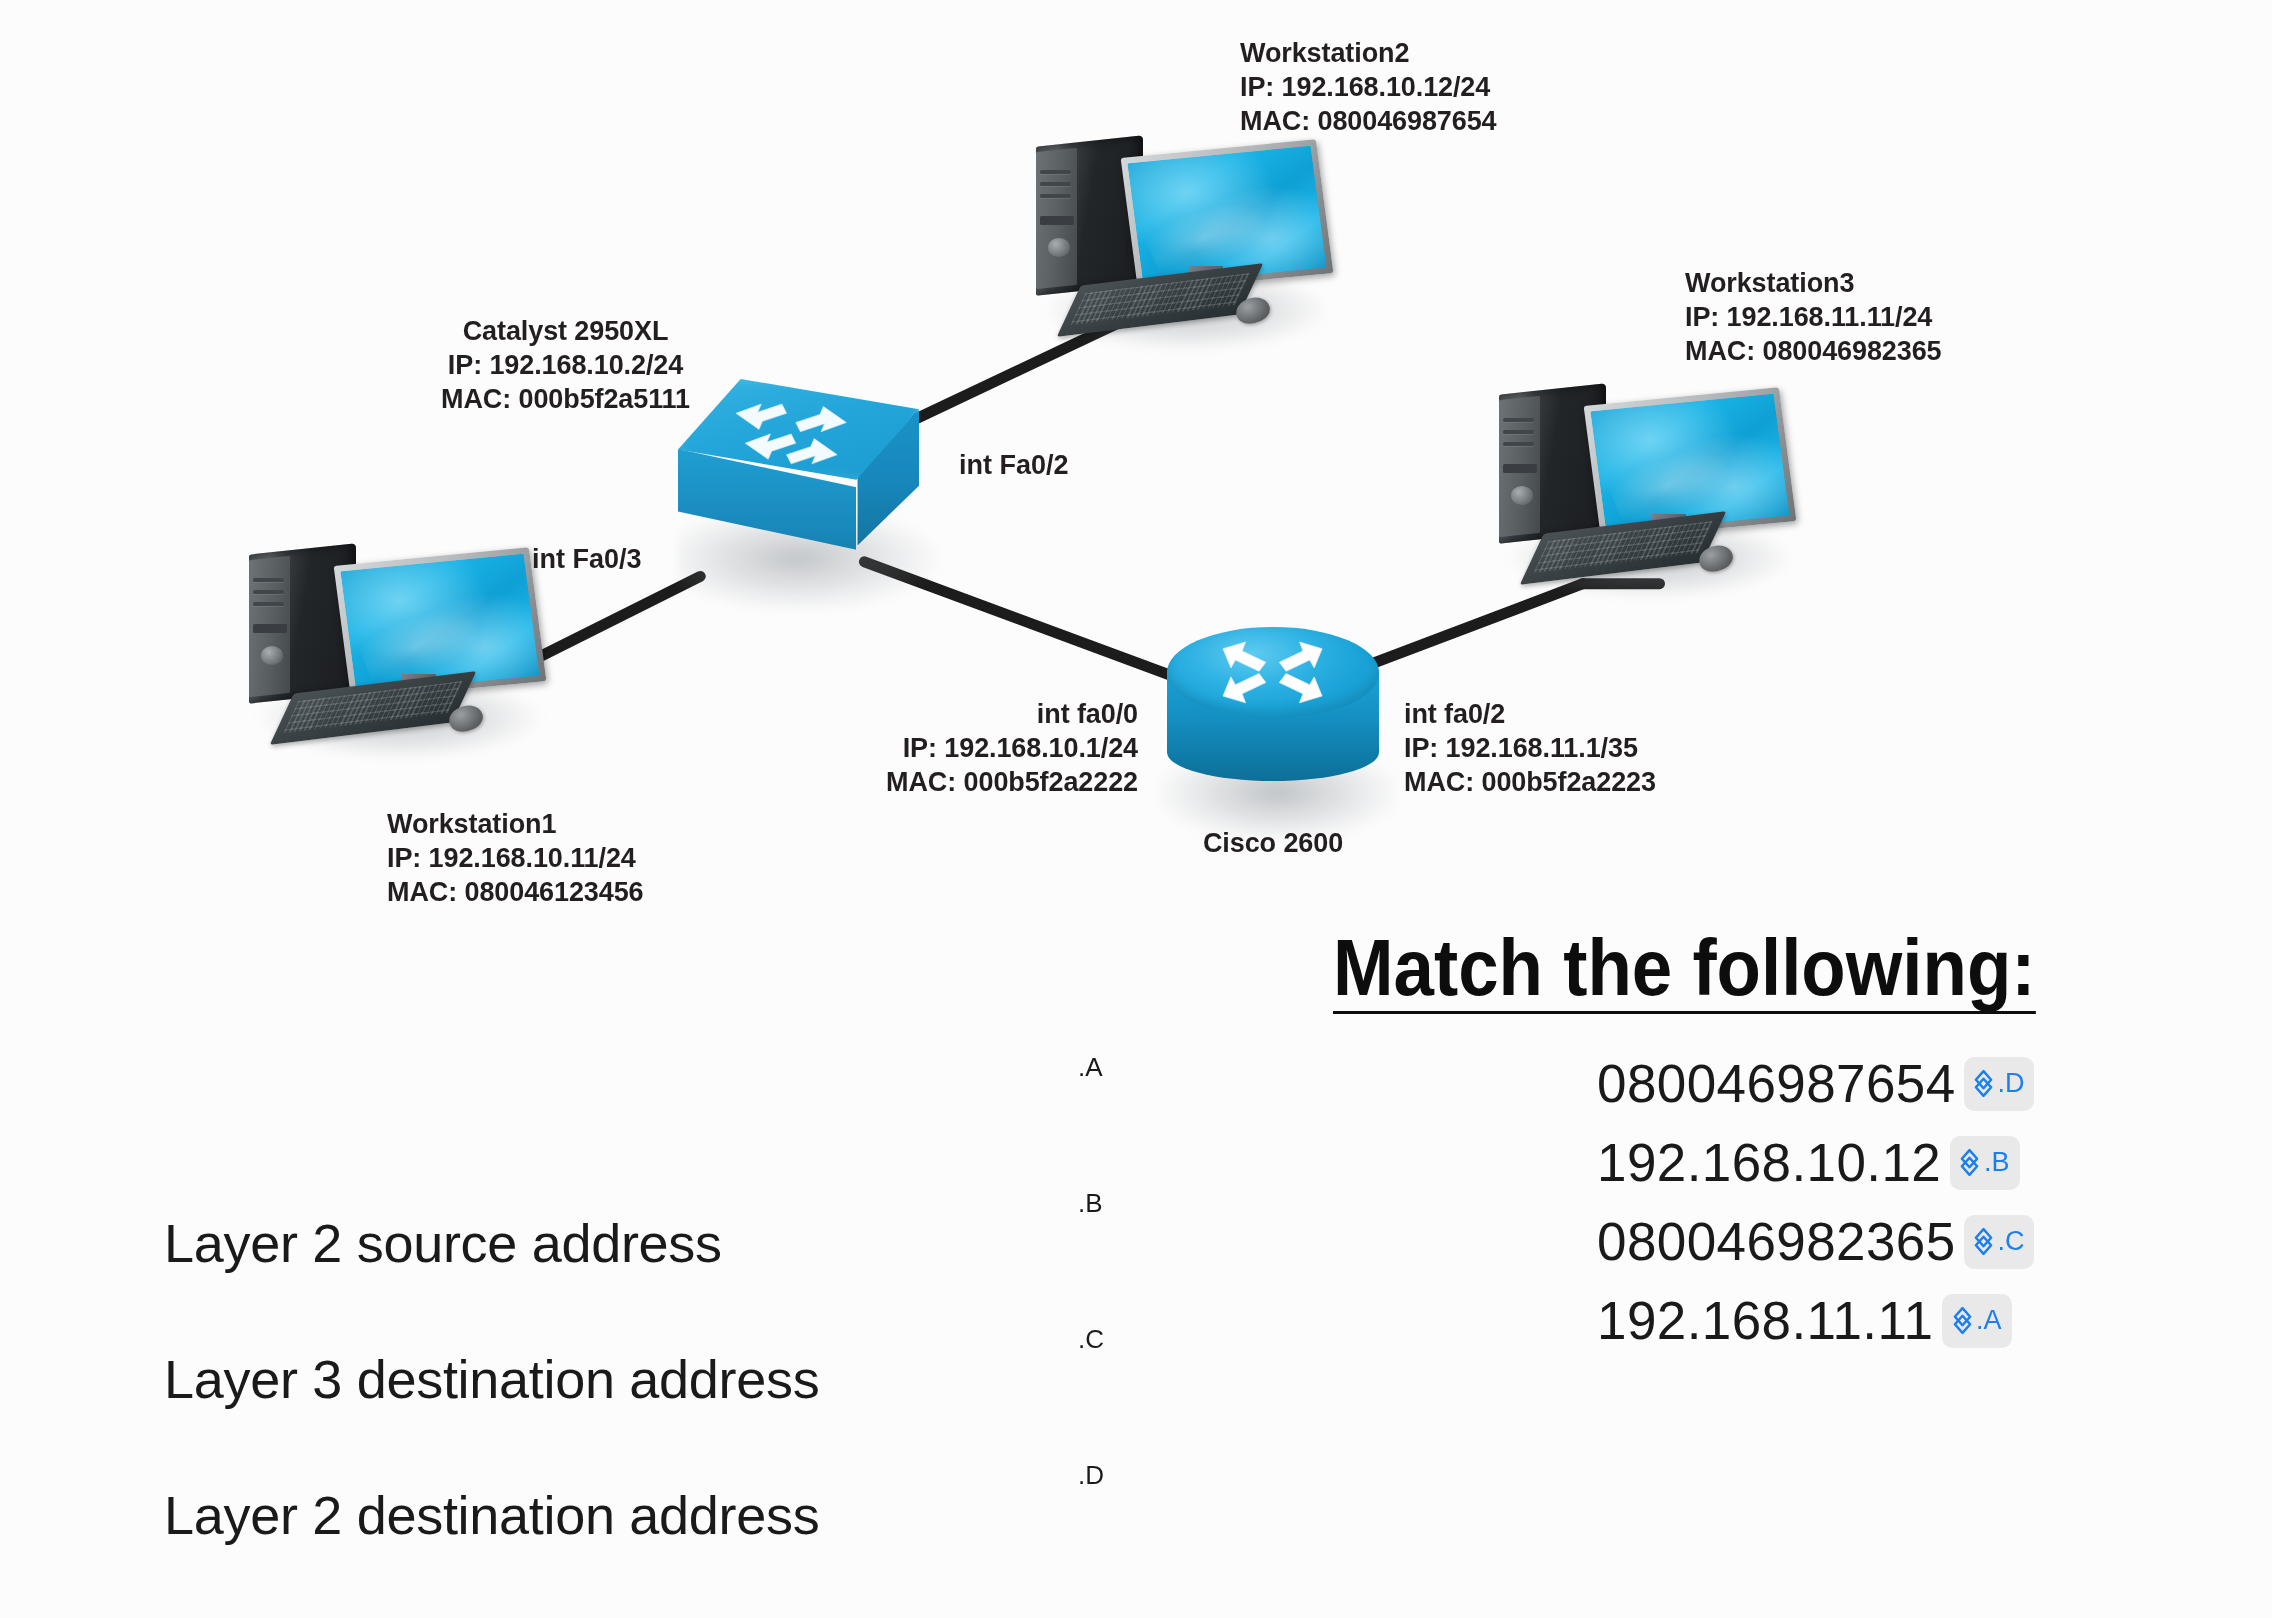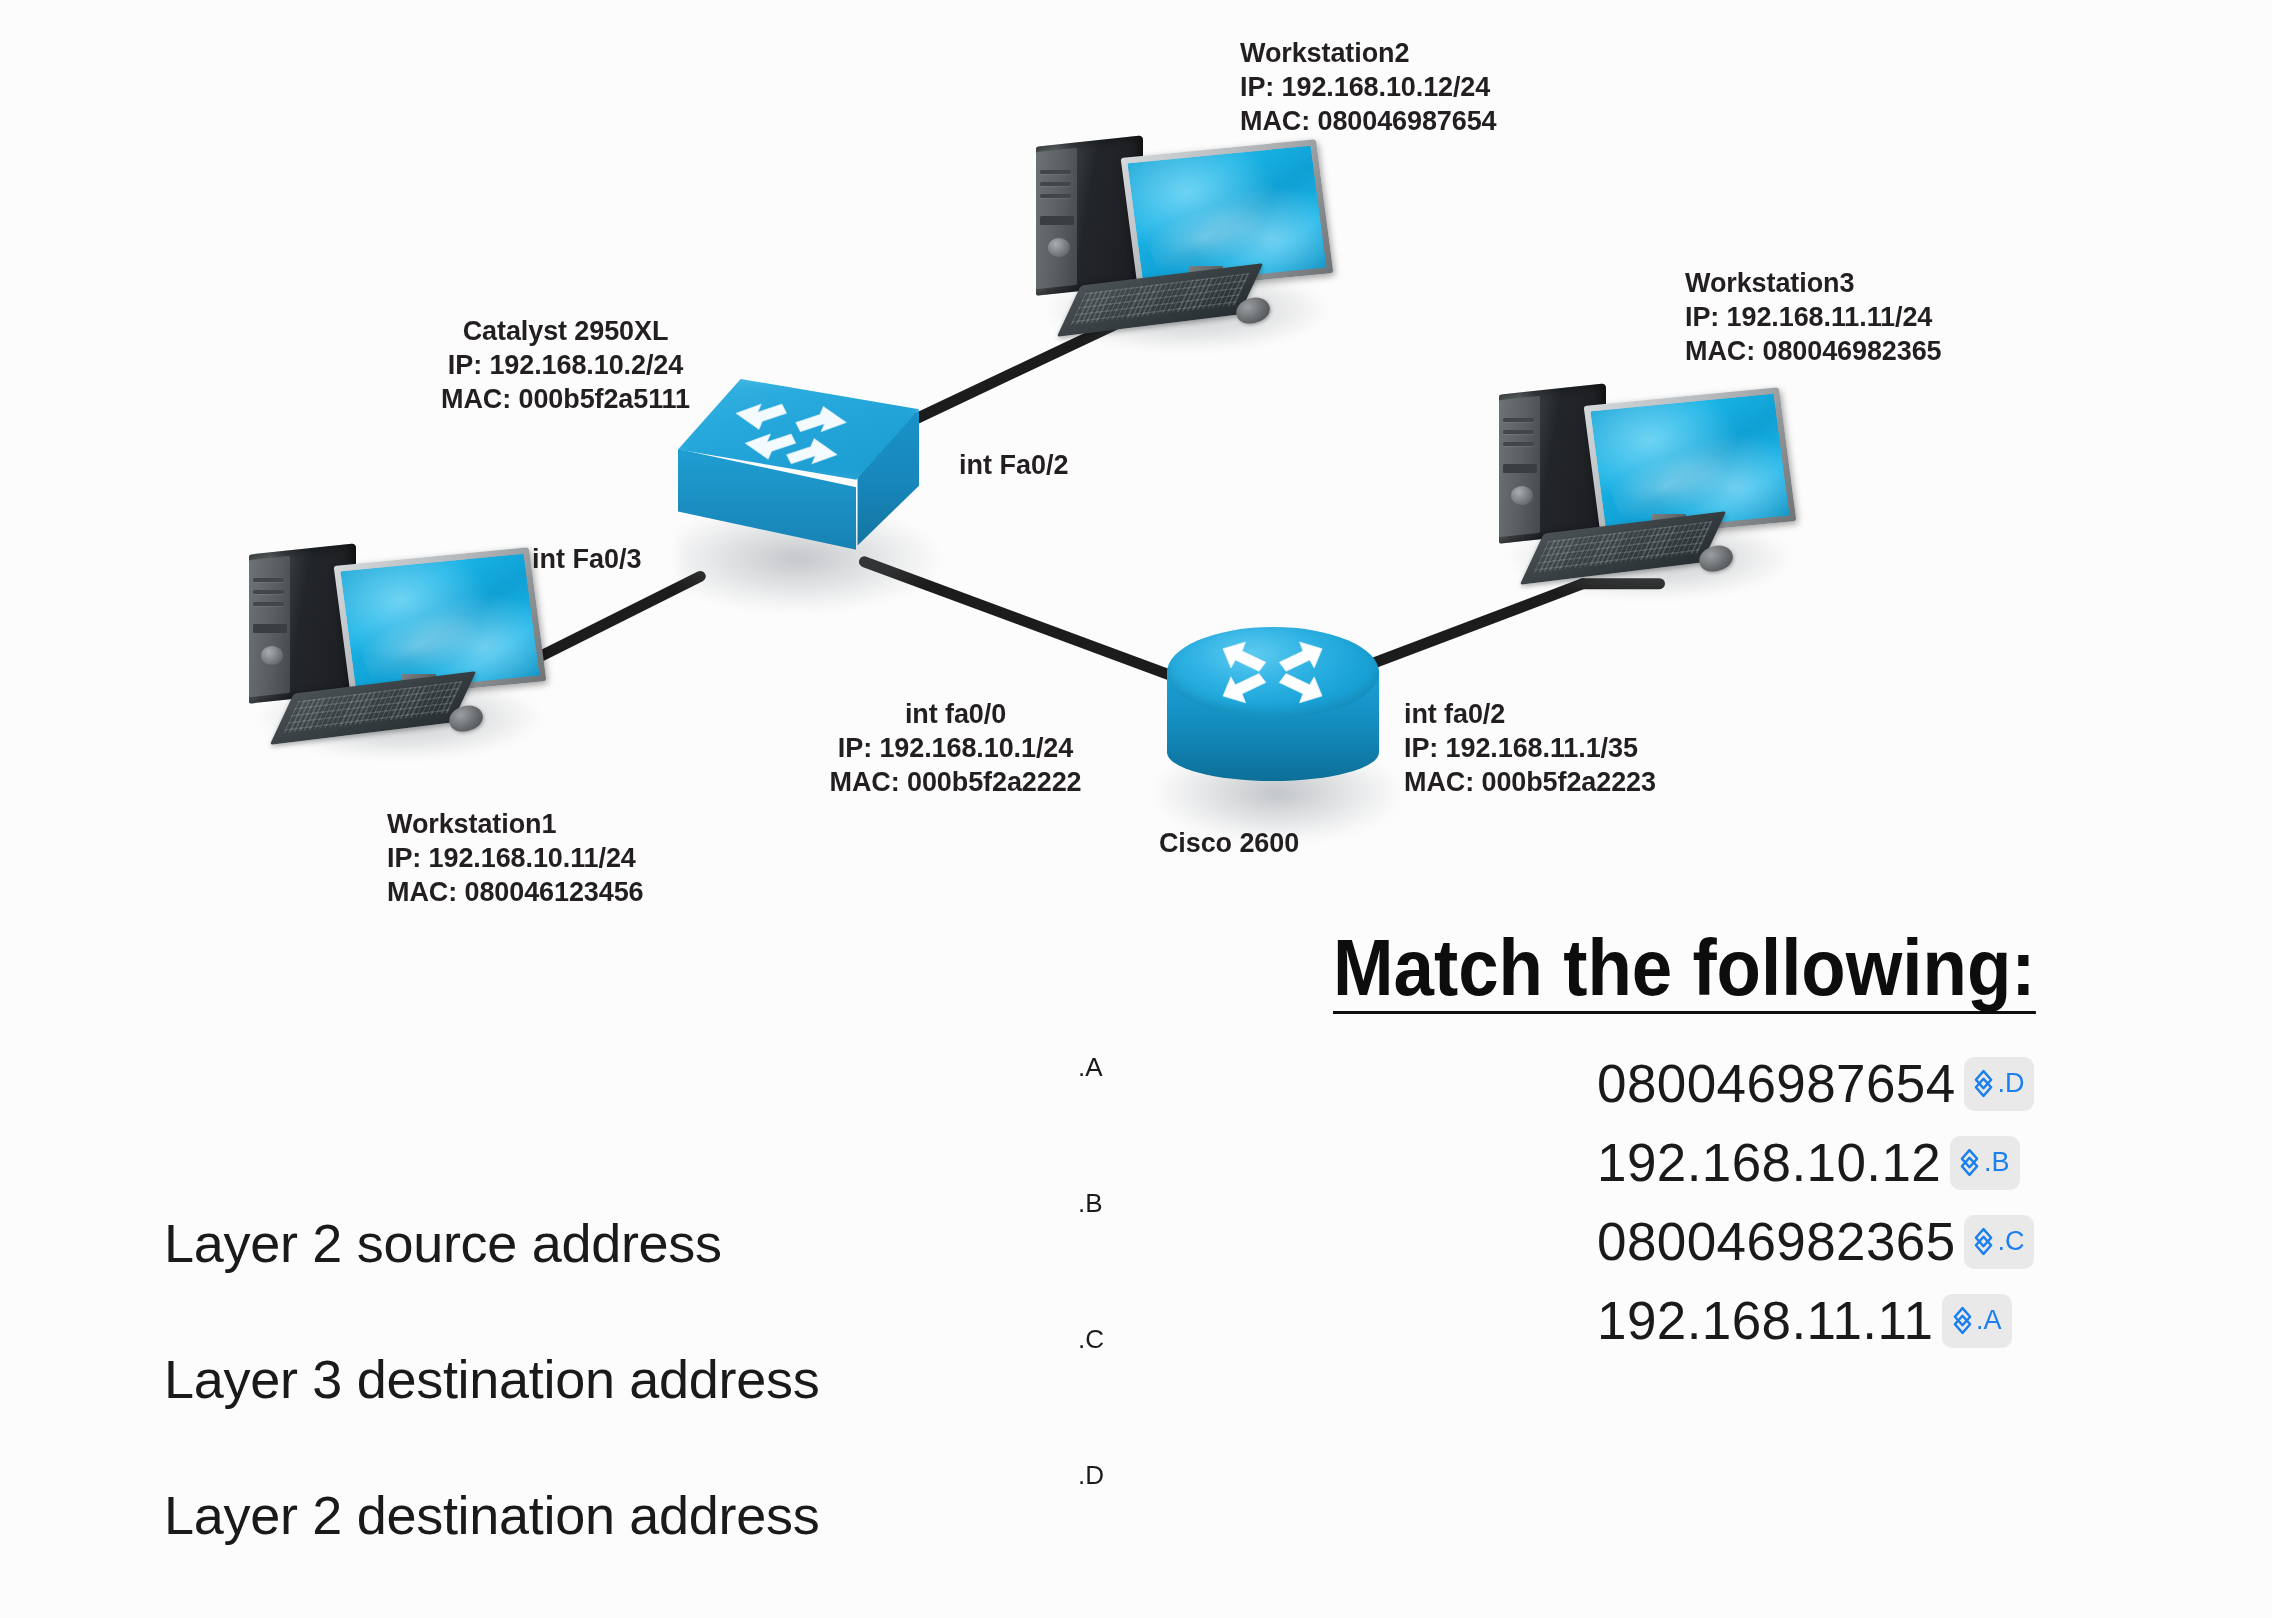--- a/index.html
+++ b/index.html
@@ -18,21 +18,21 @@
     position:absolute;
     font-family:"Liberation Sans", sans-serif;
     font-weight:bold;
     font-size:27px;
     line-height:34px;
     color:#231f20;
     white-space:nowrap;
     letter-spacing:-0.1px;
   }
   .devlabel.center{text-align:center;}
-  .devlabel.right{text-align:center;}
+  .devlabel.right{text-align:right;}
   .devlabel .ttl{display:block;}
 
   
   .iflabel{
     position:absolute;
     font-family:"Liberation Sans", sans-serif;
     font-weight:bold;
     font-size:27px;
     line-height:34px;
     color:#231f20;
@@ -365,21 +365,21 @@
     <span class="ttl">IP: 192.168.10.1/24</span>
     <span class="ttl">MAC: 000b5f2a2222</span>
   </div>
 
   <div class="devlabel" style="left:1404px;top:697px;">
     <span class="ttl">int fa0/2</span>
     <span class="ttl">IP: 192.168.11.1/35</span>
     <span class="ttl">MAC: 000b5f2a2223</span>
   </div>
 
-  <div class="devlabel center" style="left:1083px;top:826px;width:292px;">Cisco 2600</div>
+  <div class="devlabel center" style="left:1127px;top:826px;width:292px;">Cisco 2600</div>
 
   <div class="match-title" style="left:1333px;top:928px;">Match the following:</div>
 
   <div class="answers" style="left:1597px;top:1044px;width:664px;">
 
     <div class="ansrow">
       <span class="ansval">080046987654</span>
       <span class="dd">
         <svg class="chev" viewBox="0 0 20 32">
           <path d="M10 3 L18 12 L10 21 L2 12 Z" fill="none" stroke="#1b7fef" stroke-width="2.6" stroke-linejoin="round"></path>

